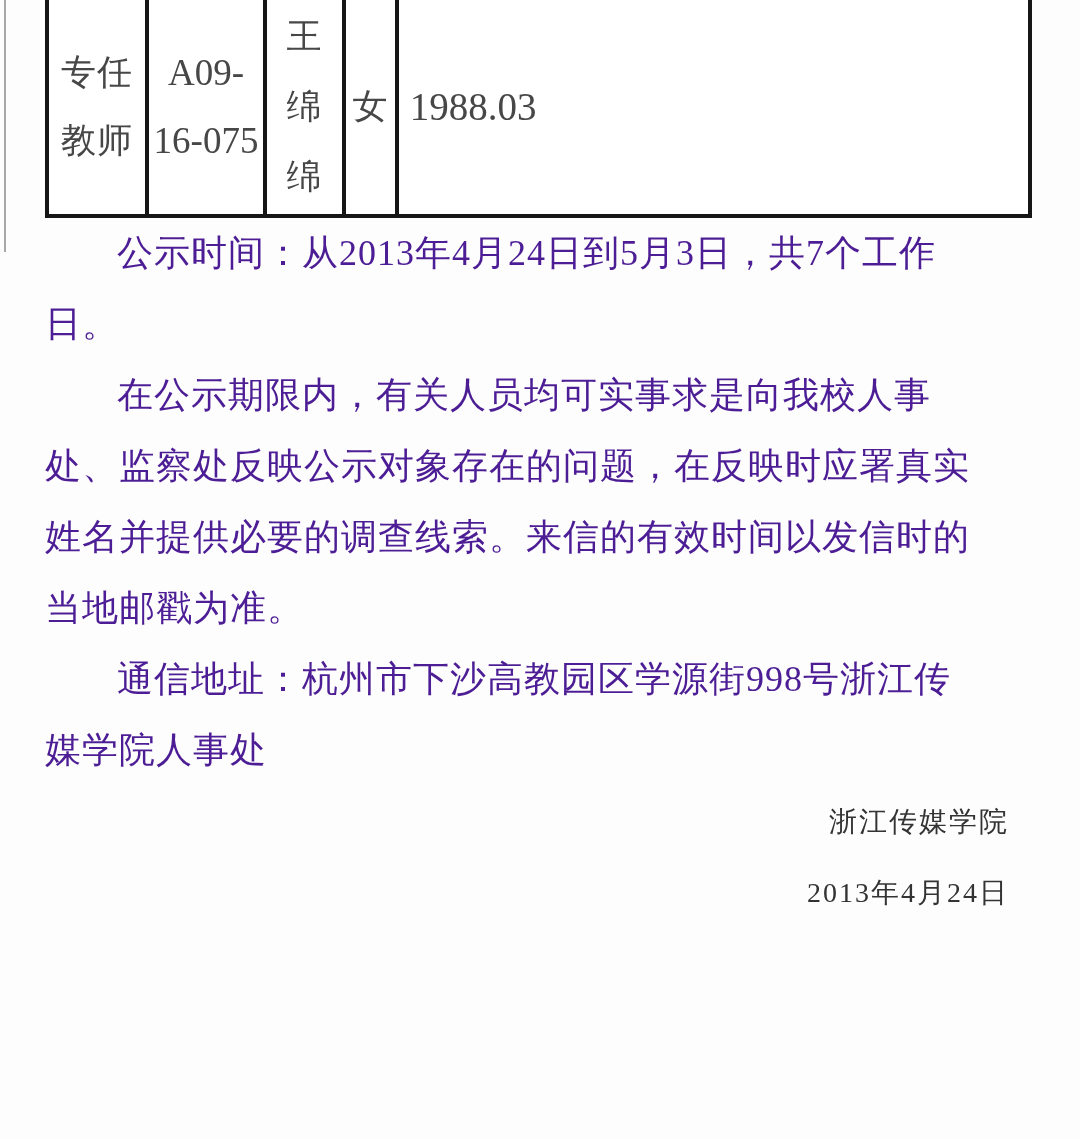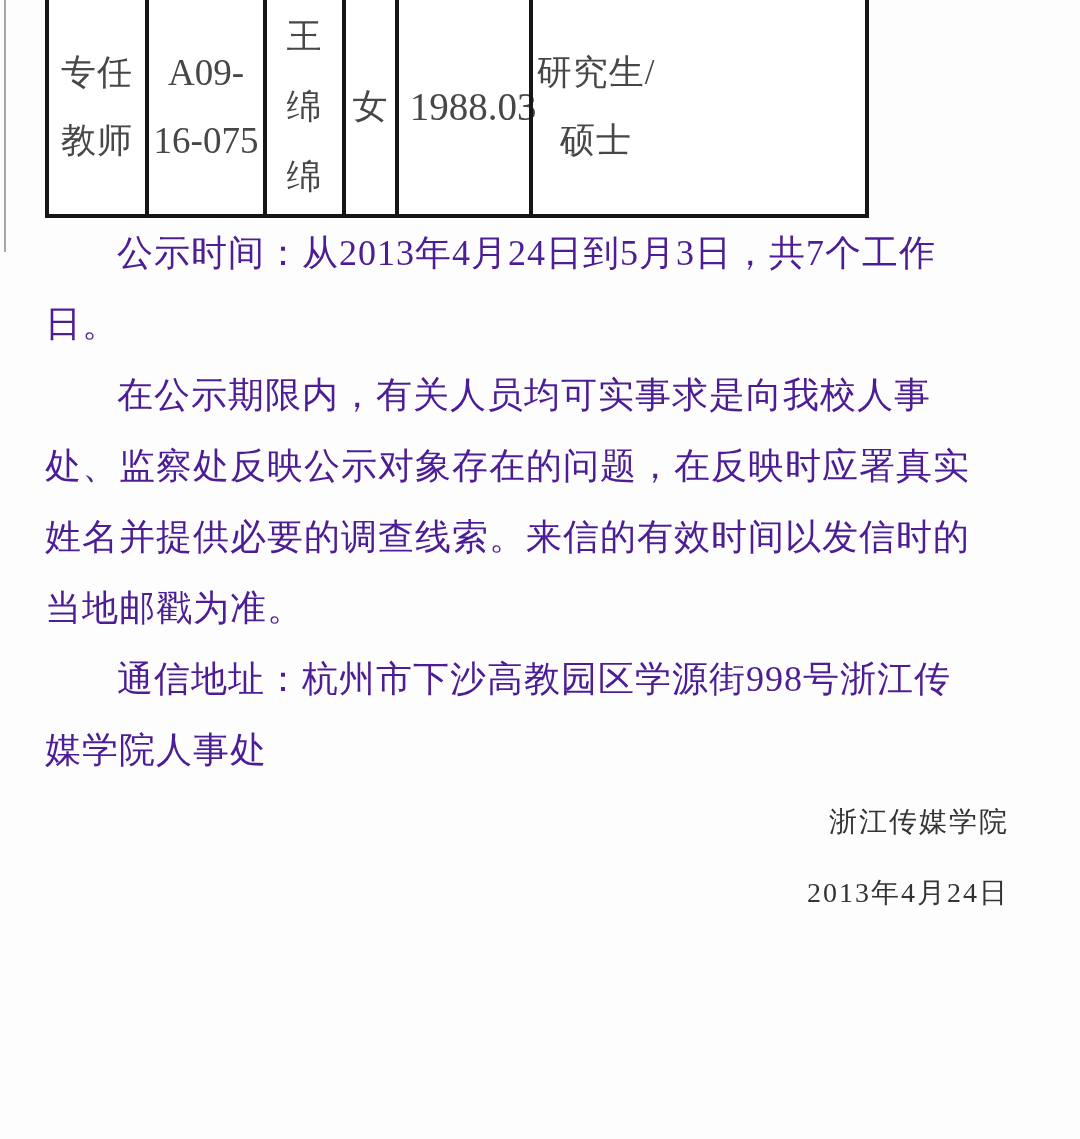--- a/index.html
+++ b/index.html
@@ -13,21 +13,21 @@
   }
   
   .edge-line{
     position:absolute;left:4px;top:0;
     width:2px;height:252px;
     background:#8a8a8a;opacity:.75;
   }
   
   .doc-table{
     position:absolute;top:0;left:45px;
-    width:824px;height:218px;
+    width:987px;height:218px;
     display:flex;
     border-right:4px solid #161616;
     border-bottom:4px solid #161616;
     box-sizing:border-box;
     overflow:hidden;
     background:#fff;
   }
   .cell{
     border-left:4px solid #161616;
     box-sizing:border-box;
@@ -80,22 +80,20 @@
 <div class="doc-table">
   <div class="cell c1">专任
 教师</div>
   <div class="cell c2">A09-
 16-075</div>
   <div class="cell c3">王
 绵
 绵</div>
   <div class="cell c4">女</div>
   <div class="cell c5">1988.03</div>
-  <div class="cell c7">研究生/
-硕士</div>
 </div>
 
 <div class="doc-body">
   <p class="para">公示时间：从2013年4月24日到5月3日，共7个工作
 日。</p>
   <p class="para">在公示期限内，有关人员均可实事求是向我校人事
 处、监察处反映公示对象存在的问题，在反映时应署真实
 姓名并提供必要的调查线索。来信的有效时间以发信时的
 当地邮戳为准。</p>
   <p class="para">通信地址：杭州市下沙高教园区学源街998号浙江传

